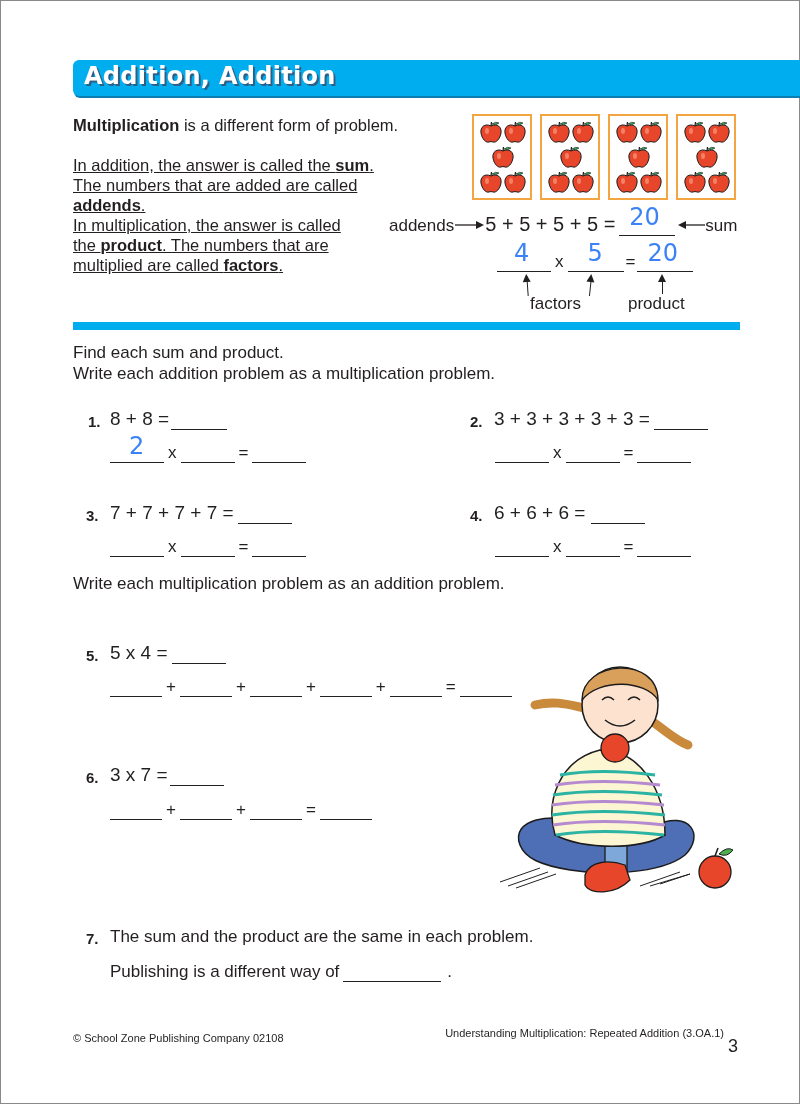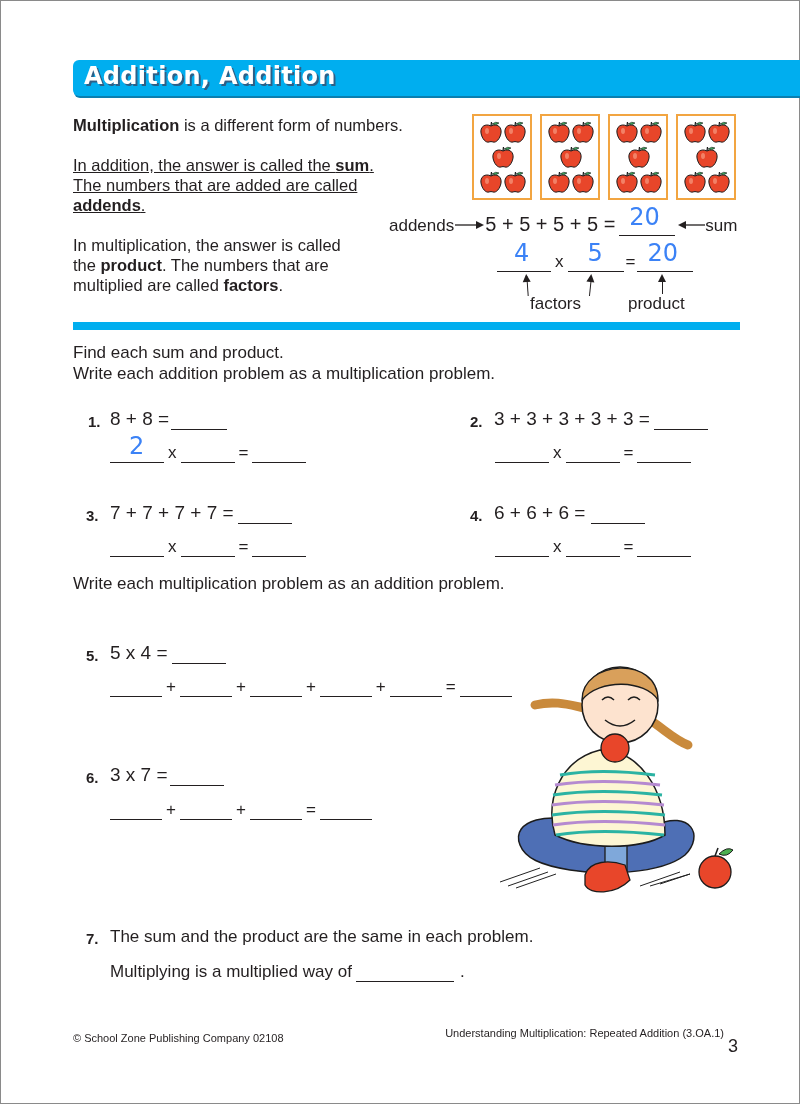--- a/index.html
+++ b/index.html
@@ -50,27 +50,27 @@
 </head>
 <body>
 
 <div class="page-border"></div>
 
 <div class="abs banner">
   <span class="banner-title">Addition, Addition</span>
 </div>
 
 <div class="abs intro" style="left:73px; top:115px; width:380px;">
-  <div><b>Multiplication</b><span> is a different form of numbers.</span></div>
+  <div><b>Multiplication</b><span> is a different form of problem.</span></div>
   <div style="margin-top:20px;text-decoration:underline;">
     <span>In addition, the answer is called the </span><b>sum</b><span>.</span><br>
     <span>The numbers that are added are called</span><br>
     <b>addends</b><span>.</span>
   </div>
-  <div style="margin-top:20px;">
+  <div style="text-decoration:underline;">
     <span>In multiplication, the answer is called</span><br>
     <span>the </span><b>product</b><span>. The numbers that are</span><br>
     <span>multiplied are called </span><b>factors</b><span>.</span>
   </div>
 </div>
 
 <div class="abs" id="apple-groups" style="left:470px; top:114px; width:272px; height:90px;">
     <div class="apple-box" style="left: 2px; top: 0px;">
       <svg width="24" height="24" viewBox="0 0 24 24" class="apple" style="left: 5px; top: 4px;">
         <path d="M12 6 C6 3 1 7 2 13 C3 19 7 23 10 22 C11 21.5 13 21.5 14 22 C17 23 21 19 22 13 C23 7 18 3 12 6 Z" fill="#e8462a" stroke="#1c1c1c" stroke-width="1"></path>
@@ -372,21 +372,21 @@
   <circle cx="225" cy="222" r="16" fill="#e8462a" stroke="#1c1c1c" stroke-width="1.3"></circle>
   <path d="M225 206 l3 -8" stroke="#1c1c1c" stroke-width="1.5"></path>
   <path d="M229 204 q8 -8 14 -4 q-6 8 -14 4 Z" fill="#4caf50" stroke="#1c1c1c" stroke-width="1"></path>
 </svg>
 
 <div class="abs row" style="left:86px; top:927px; font-size:17px;">
   <span class="num" style="width:24px;">7.</span>
   <span>The sum and the product are the same in each problem.</span>
 </div>
 <div class="abs row" style="left:110px; top:962px; font-size:17px;">
-  <span>Multiplying is a multiplied way of</span>
+  <span>Publishing is a different way of</span>
   <span class="blank" style="width:98px; margin-left:4px;"></span>
   <span style="margin-left:6px;">.</span>
 </div>
 
 <div class="abs footer" style="left:73px; top:1032px;">© School Zone Publishing Company  02108</div>
 <div class="abs footer row" style="right:62px; top:1027px;">
   <span style="margin-bottom:18px;">Understanding Multiplication: Repeated Addition (3.OA.1)</span>
   <span style="font-size:18px; margin-left:4px;">3</span>
 </div>
 

